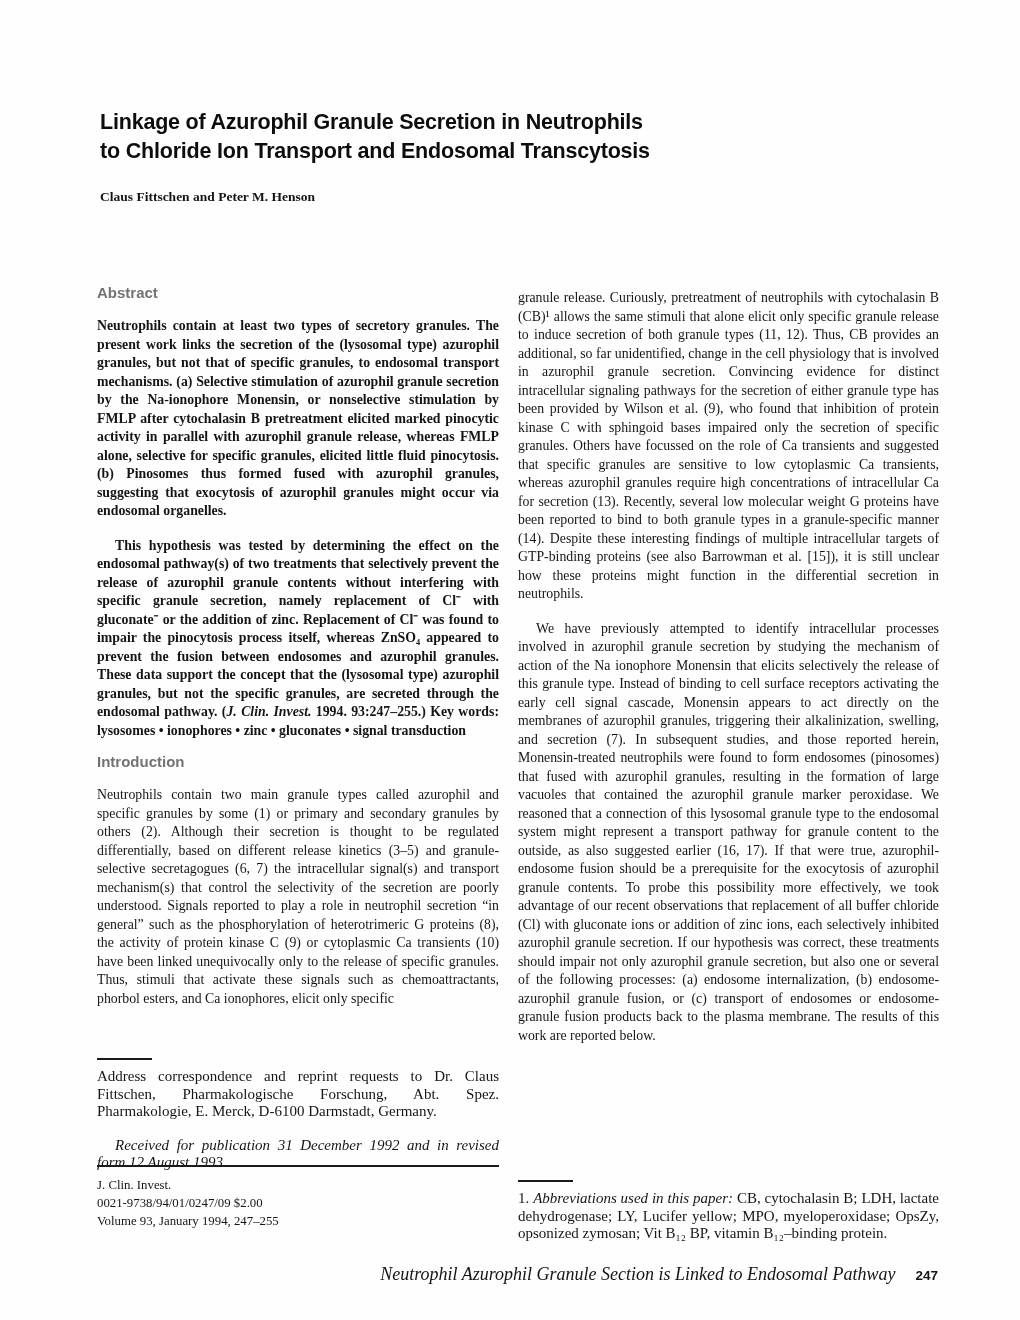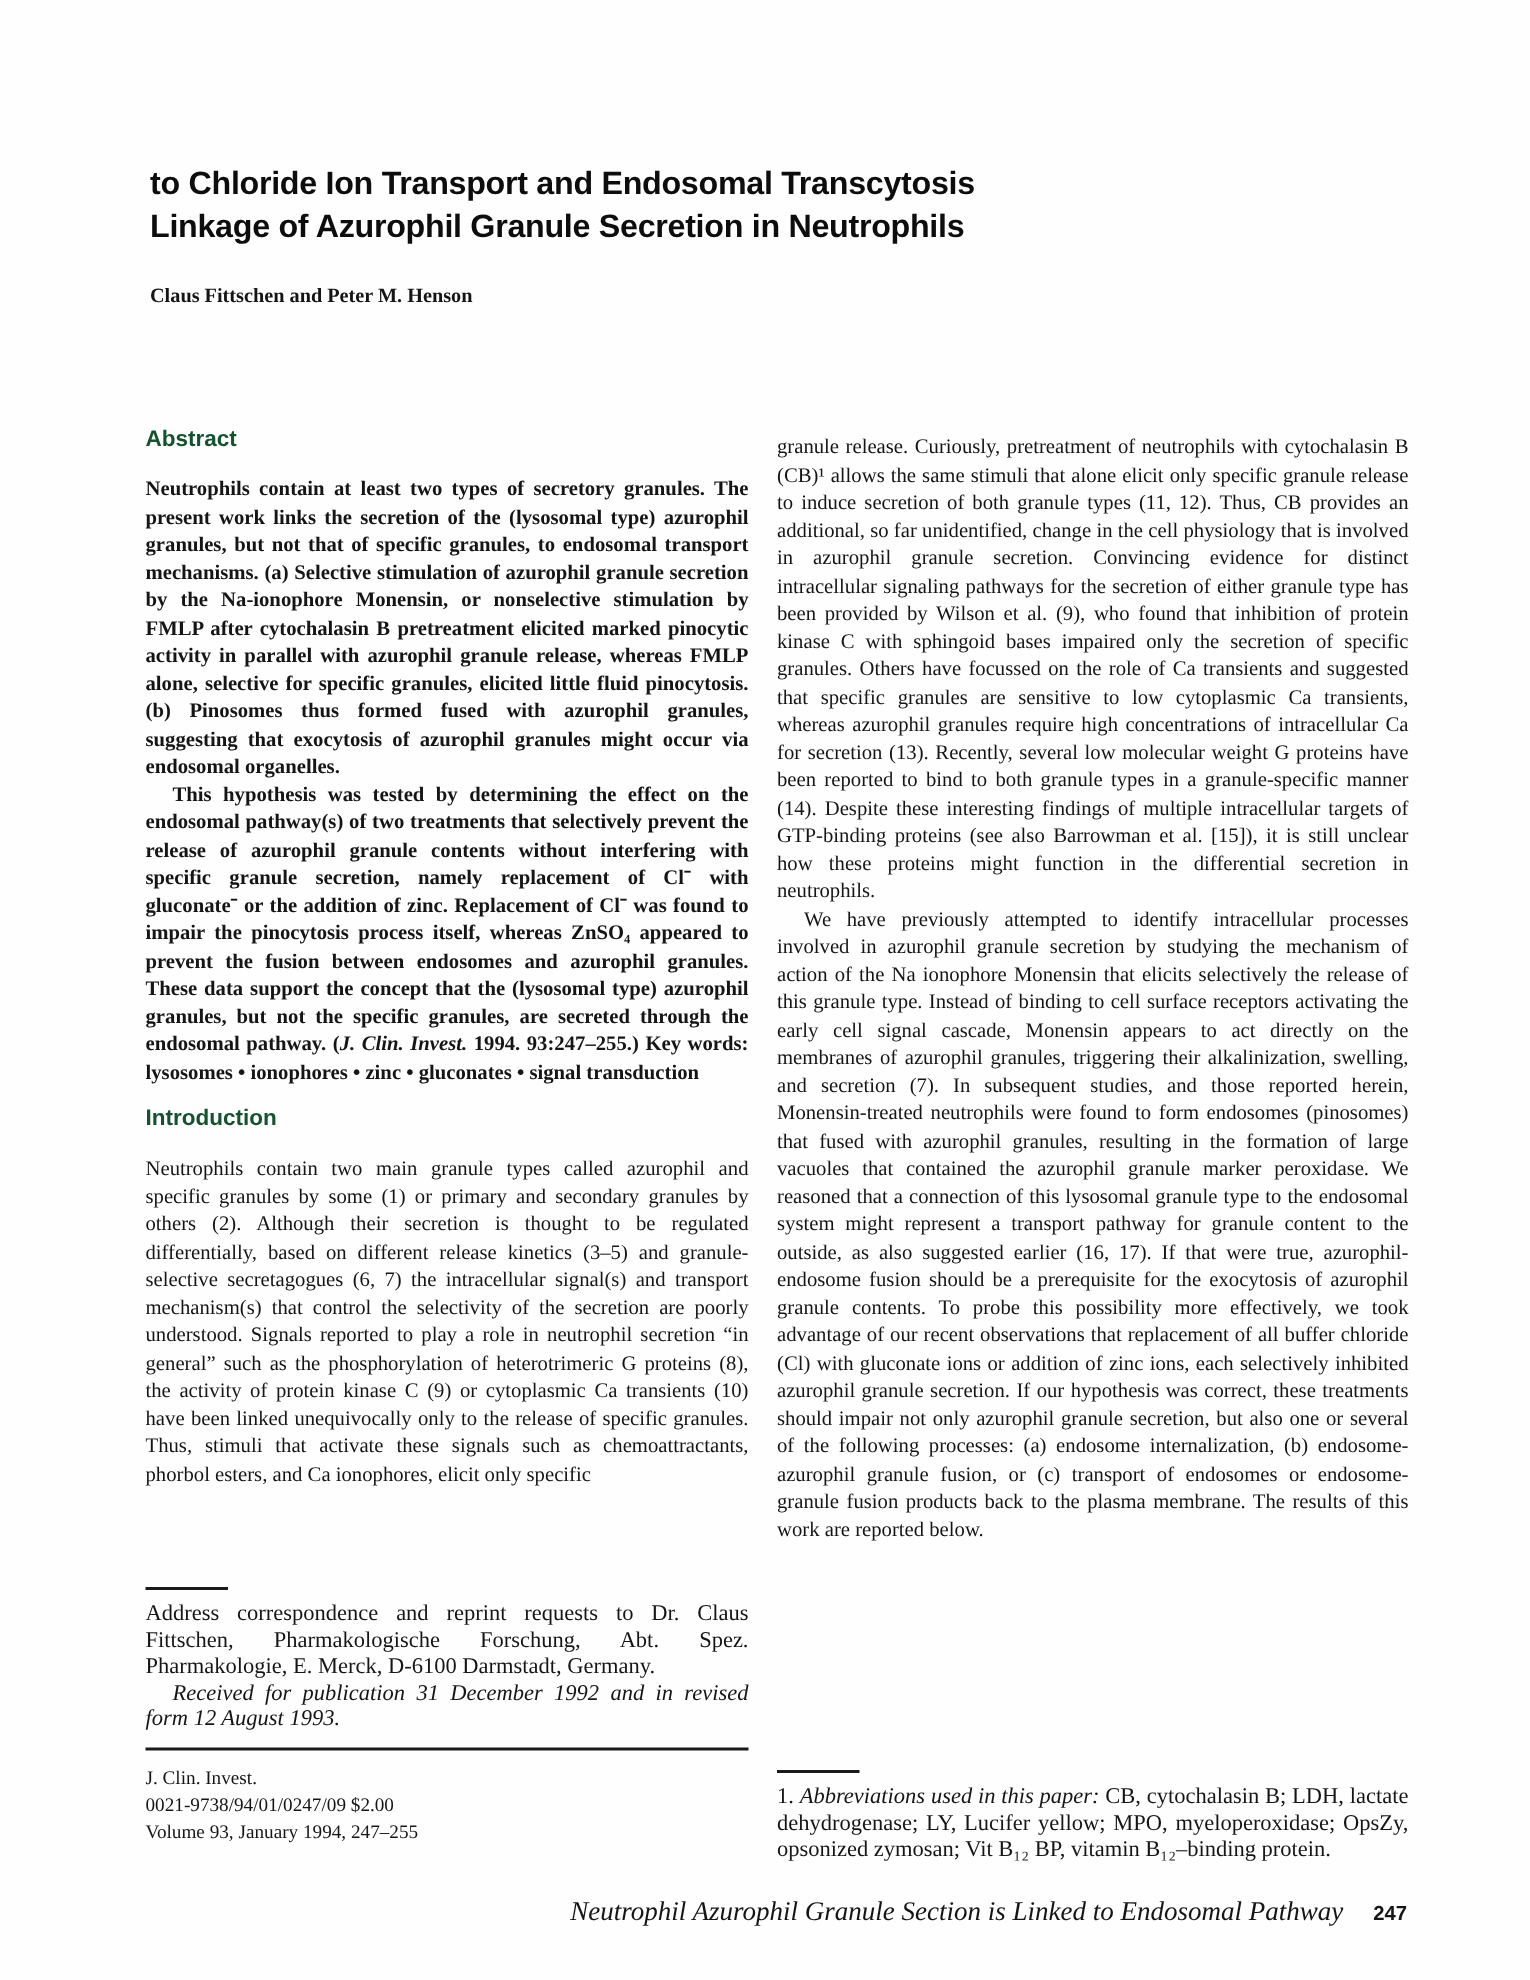--- a/index.html
+++ b/index.html
@@ -37,31 +37,31 @@
     line-height: 19px;
   }
   
   .col-left  { position: absolute; left: 97px;  top: 283px; width: 402px; }
   .col-right { position: absolute; left: 518px; top: 289px; width: 421px; }
   .section-heading {
     font-family: "Liberation Sans", sans-serif;
     font-weight: bold;
     font-size: 15px;
     line-height: 19px;
-    color: #14532d;
+    color: #737373;
   }
   .heading-gap { margin-bottom: 15px; }
   .intro-heading { margin-top: 12px; }
   .body-text {
     font-size: 13.8px;
     line-height: 18.5px;
     text-align: justify;
   }
   .abstract-text { font-weight: bold; }
-  .indent { text-indent: 18px; }
+  .indent { text-indent: 18px; margin-top: 16px; }
   .italic { font-style: italic; }
   
   .fn-rule { width: 55px; height: 2px; background: #1a1a1a; margin-bottom: 8px; }
   .fn-left  { position: absolute; left: 97px;  top: 1058px; width: 402px; }
   .fn-right { position: absolute; left: 518px; top: 1180px; width: 421px; }
   .fn-text {
     font-size: 15px;
     line-height: 17.5px;
     text-align: justify;
   }
@@ -84,22 +84,22 @@
     font-weight: bold;
     font-size: 13.5px;
   }
 </style>
 </head>
 <body>
 
 <div class="page">
 
   <div class="header">
+    <div class="title-line">Linkage of Azurophil Granule Secretion in Neutrophils</div>
     <div class="title-line">to Chloride Ion Transport and Endosomal Transcytosis</div>
-    <div class="title-line">Linkage of Azurophil Granule Secretion in Neutrophils</div>
     <div class="authors">Claus Fittschen and Peter M. Henson</div>
   </div>
 
   <div class="col-left">
     <div class="section-heading heading-gap">Abstract</div>
     <p class="body-text abstract-text">Neutrophils contain at least two types of secretory granules. The present work links the secretion of the (lysosomal type) azurophil granules, but not that of specific granules, to endosomal transport mechanisms. (a) Selective stimulation of azurophil granule secretion by the Na-ionophore Monensin, or nonselective stimulation by FMLP after cytochalasin B pretreatment elicited marked pinocytic activity in parallel with azurophil granule release, whereas FMLP alone, selective for specific granules, elicited little fluid pinocytosis. (b) Pinosomes thus formed fused with azurophil granules, suggesting that exocytosis of azurophil granules might occur via endosomal organelles.</p>
     <p class="body-text abstract-text indent"><span>This hypothesis was tested by determining the effect on the endosomal pathway(s) of two treatments that selectively prevent the release of azurophil granule contents without interfering with specific granule secretion, namely replacement of Cl⁻ with gluconate⁻ or the addition of zinc. Replacement of Cl⁻ was found to impair the pinocytosis process itself, whereas ZnSO₄ appeared to prevent the fusion between endosomes and azurophil granules. These data support the concept that the (lysosomal type) azurophil granules, but not the specific granules, are secreted through the endosomal pathway. (</span><span class="italic">J. Clin. Invest.</span><span> 1994. 93:247–255.) Key words: lysosomes • ionophores • zinc • gluconates • signal transduction</span></p>
     <div class="section-heading heading-gap intro-heading">Introduction</div>
     <p class="body-text">Neutrophils contain two main granule types called azurophil and specific granules by some (1) or primary and secondary granules by others (2). Although their secretion is thought to be regulated differentially, based on different release kinetics (3–5) and granule-selective secretagogues (6, 7) the intracellular signal(s) and transport mechanism(s) that control the selectivity of the secretion are poorly understood. Signals reported to play a role in neutrophil secretion “in general” such as the phosphorylation of heterotrimeric G proteins (8), the activity of protein kinase C (9) or cytoplasmic Ca transients (10) have been linked unequivocally only to the release of specific granules. Thus, stimuli that activate these signals such as chemoattractants, phorbol esters, and Ca ionophores, elicit only specific</p>
   </div>

